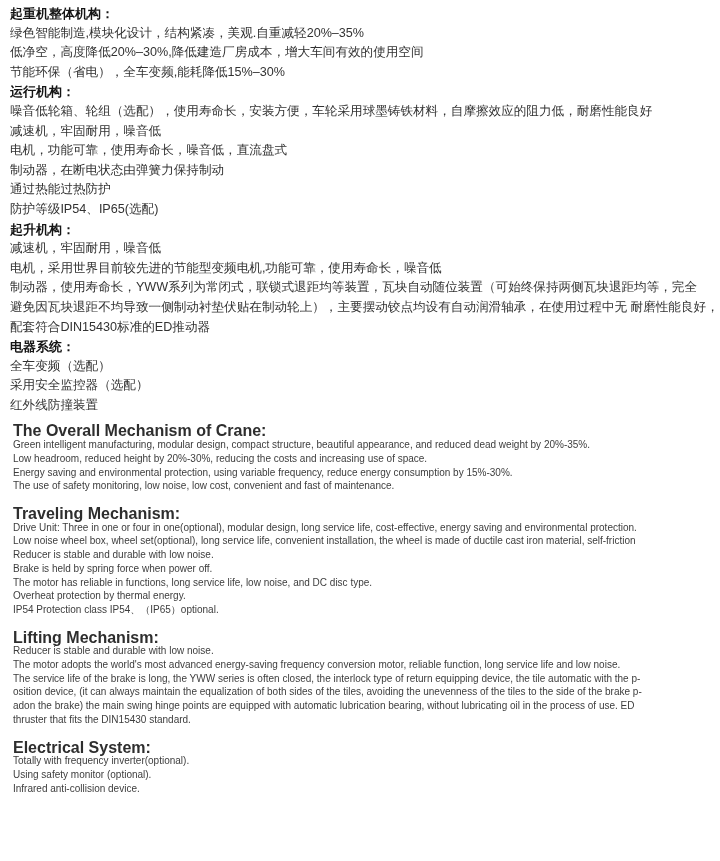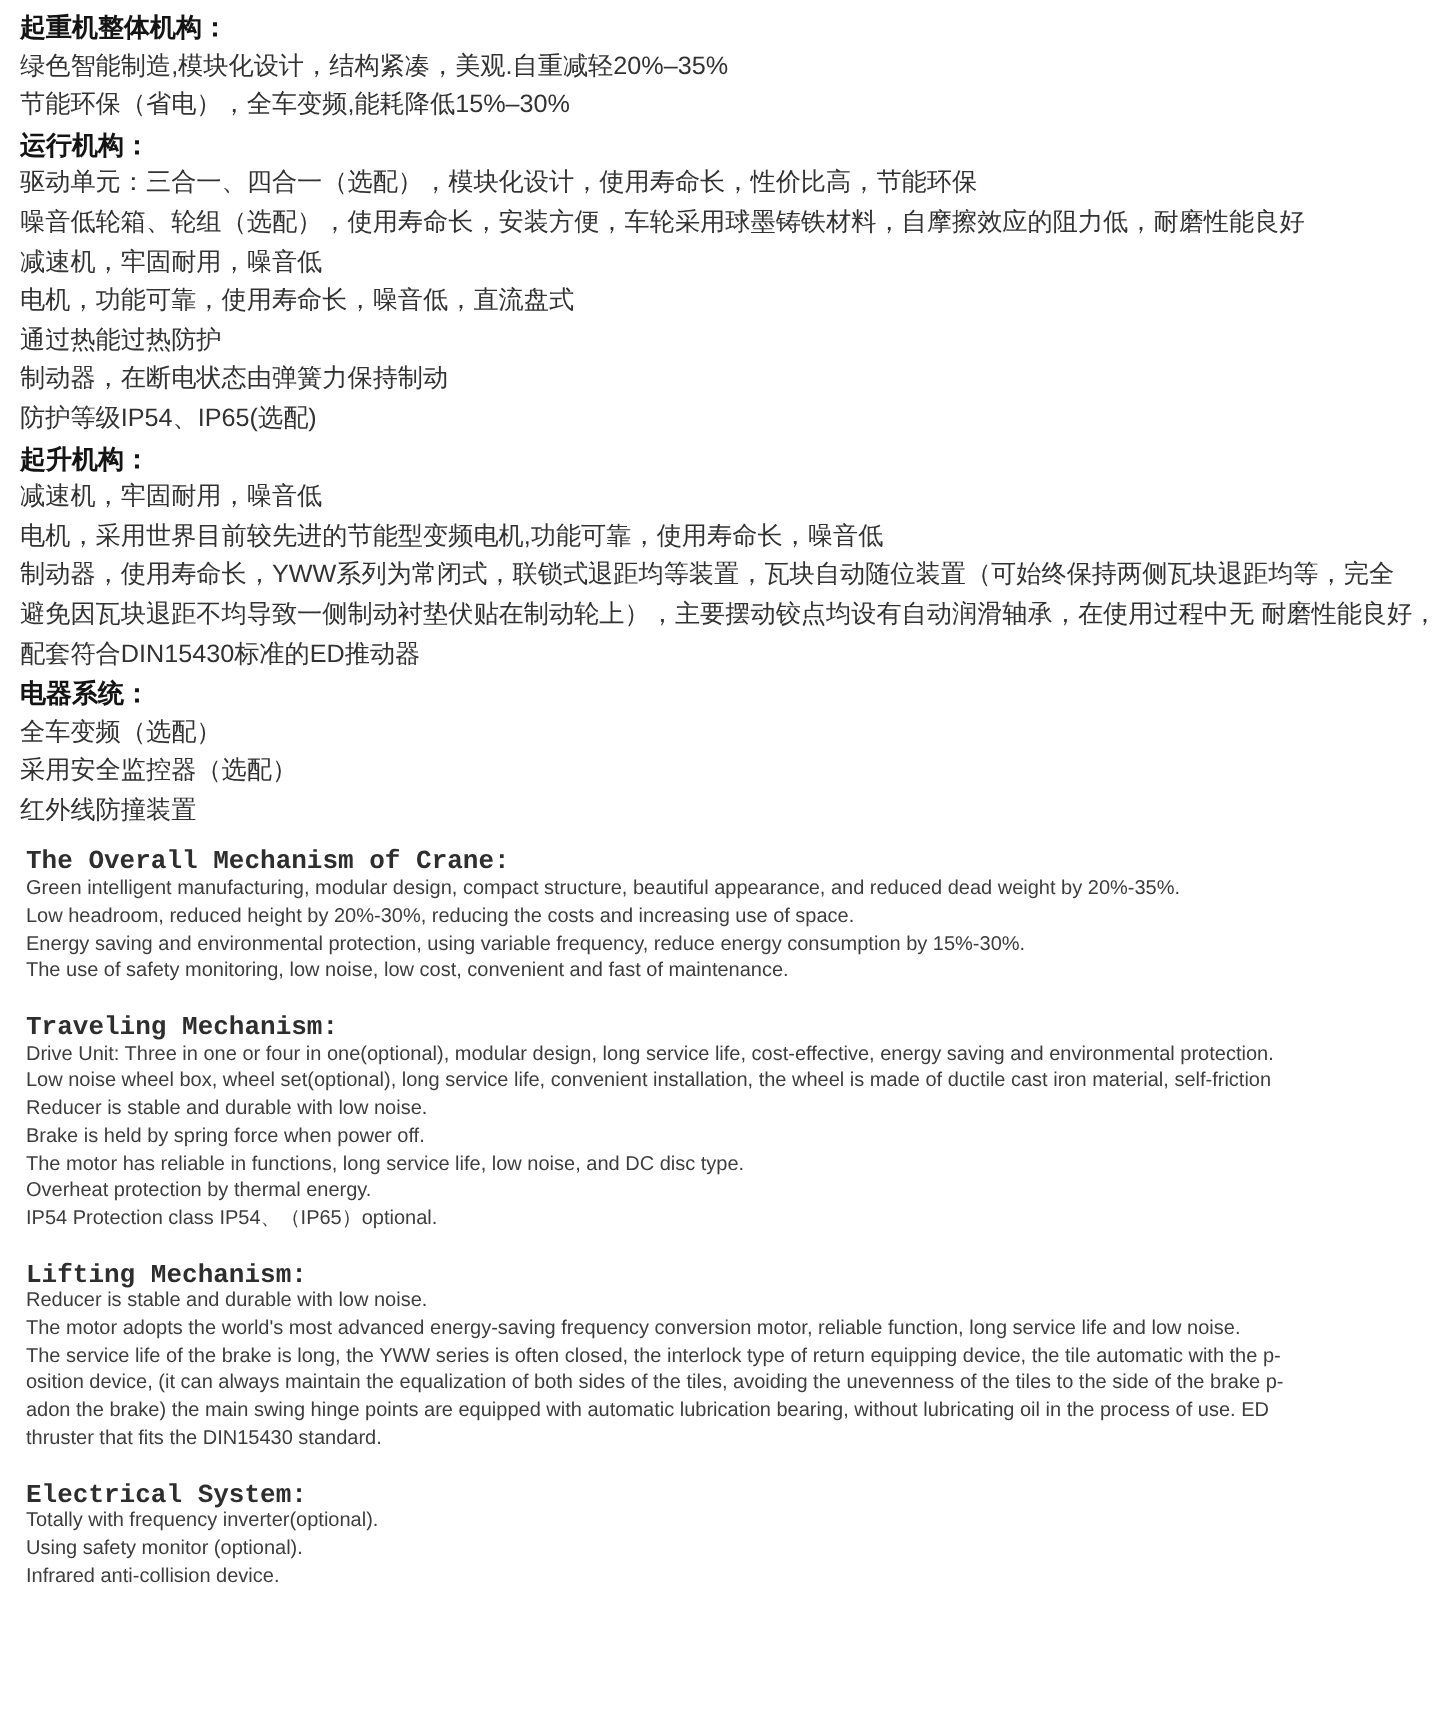--- a/index.html
+++ b/index.html
@@ -32,54 +32,53 @@
   }
   
   .en {
     padding: 9px 6px 0 13px;
     color: #3d3d3d;
     font-size: 10px;
     line-height: 13.7px;
   }
   .en-h {
     margin: 14px 0 0 0;
-    font-size: 13px;
+    font-size: 16px;
     font-weight: bold;
     color: #2e2e2e;
     line-height: 13.7px;
     white-space: pre;
-    font-family: Liberation Mono, monospace;
   }
   .en-sec:first-child .en-h { margin-top: 0; }
   .en-line {
     white-space: pre;
     overflow: hidden;
   }
 </style>
 </head>
 <body>
 
 <div class="doc">
 
   <div class="cn">
 
     <div class="cn-sec">
       <h2 class="cn-h">起重机整体机构：</h2>
       <div class="cn-line">绿色智能制造,模块化设计，结构紧凑，美观.自重减轻20%–35%</div>
+      <div class="cn-line">低净空，高度降低20%–30%,降低建造厂房成本，增大车间有效的使用空间</div>
       <div class="cn-line">节能环保（省电），全车变频,能耗降低15%–30%</div>
     </div>
 
     <div class="cn-sec">
       <h2 class="cn-h">运行机构：</h2>
-      <div class="cn-line">驱动单元：三合一、四合一（选配），模块化设计，使用寿命长，性价比高，节能环保</div>
       <div class="cn-line">噪音低轮箱、轮组（选配），使用寿命长，安装方便，车轮采用球墨铸铁材料，自摩擦效应的阻力低，耐磨性能良好</div>
       <div class="cn-line">减速机，牢固耐用，噪音低</div>
       <div class="cn-line">电机，功能可靠，使用寿命长，噪音低，直流盘式</div>
+      <div class="cn-line">制动器，在断电状态由弹簧力保持制动</div>
       <div class="cn-line">通过热能过热防护</div>
-      <div class="cn-line">制动器，在断电状态由弹簧力保持制动</div>
       <div class="cn-line">防护等级IP54、IP65(选配)</div>
     </div>
 
     <div class="cn-sec">
       <h2 class="cn-h">起升机构：</h2>
       <div class="cn-line">减速机，牢固耐用，噪音低</div>
       <div class="cn-line">电机，采用世界目前较先进的节能型变频电机,功能可靠，使用寿命长，噪音低</div>
       <div class="cn-line">制动器，使用寿命长，YWW系列为常闭式，联锁式退距均等装置，瓦块自动随位装置（可始终保持两侧瓦块退距均等，完全</div>
       <div class="cn-line">避免因瓦块退距不均导致一侧制动衬垫伏贴在制动轮上），主要摆动铰点均设有自动润滑轴承，在使用过程中无 耐磨性能良好，</div>
       <div class="cn-line">配套符合DIN15430标准的ED推动器</div>

